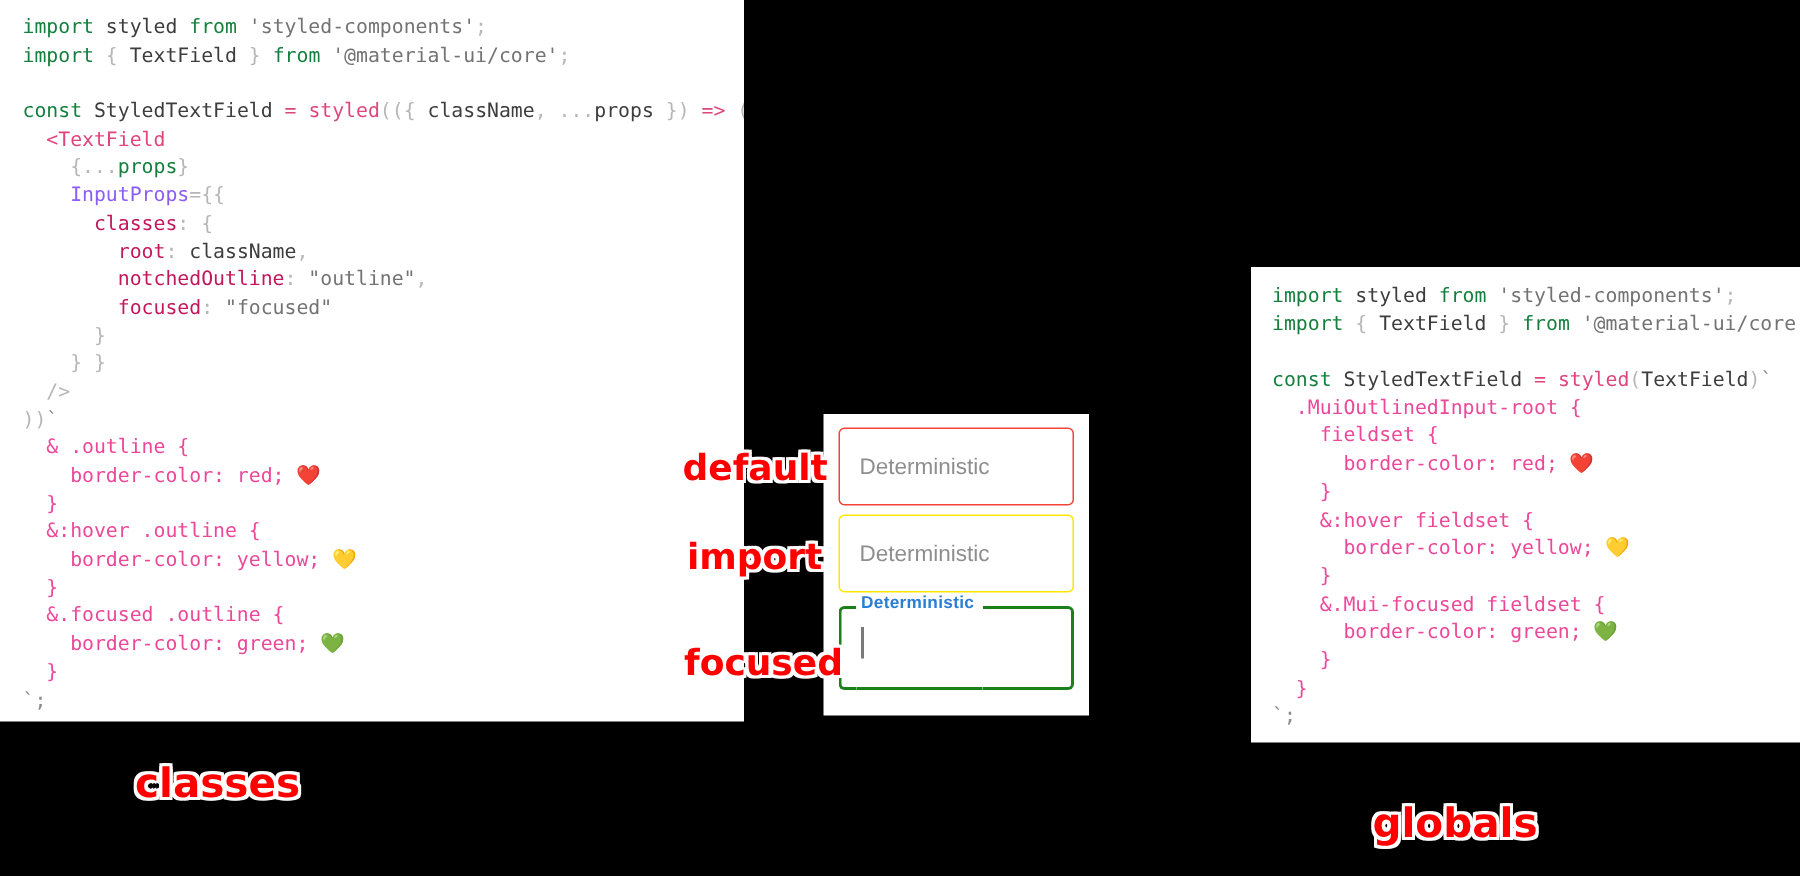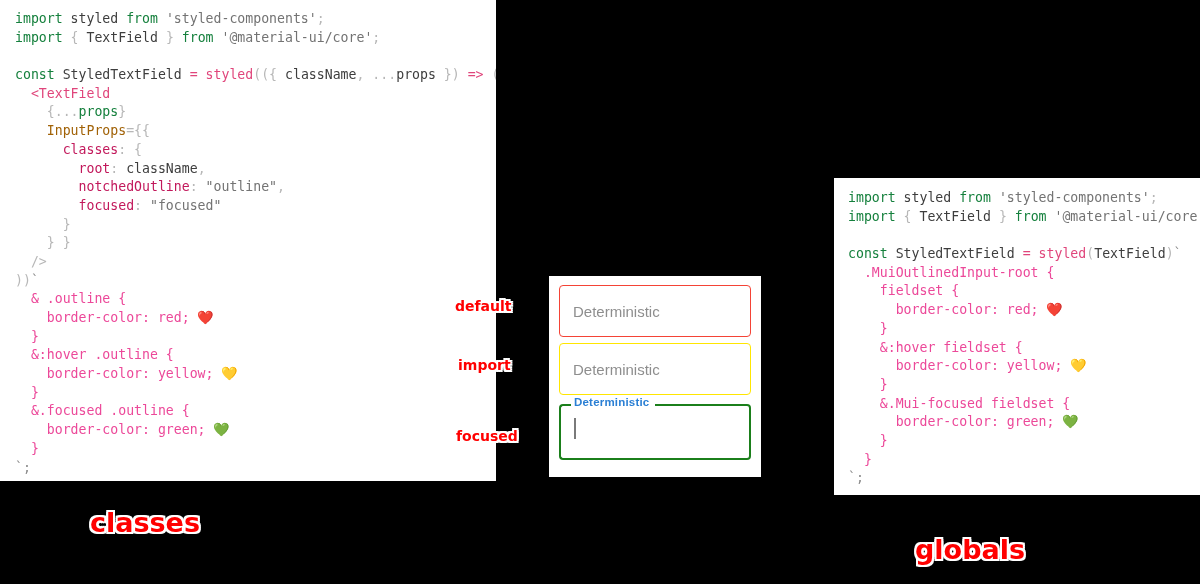--- a/index.html
+++ b/index.html
@@ -29,21 +29,21 @@
   }
   .code-line { display: block; height: 18.7px; }
 
   
   .t-kw    { color: #15803d; }          
   .t-fn    { color: #e0457b; }          
   .t-str   { color: #737373; }          
   .t-plain { color: #3d3d3d; }          
   .t-punc  { color: #b7b7b7; }          
   .t-prop  { color: #c2185b; }          
-  .t-attr  { color: #a16207; }          
+  .t-attr  { color: #8b5cf6; }          
   .t-css   { color: #ec4899; }          
   .t-tick  { color: #8a8a8a; }
 
   
   #panel-classes {
     left: 0px; top: 0px;
     width: 496px; height: 481px;
     padding: 10px 0 0 15px;
   }
   #panel-classes .code-block { font-size: 13.2px; }
@@ -53,21 +53,21 @@
     left: 834px; top: 178px;
     width: 366px; height: 317px;
     padding: 11px 0 0 14px;
   }
   #panel-globals .code-block { font-size: 13.2px; }
 
   
   #panel-demo {
     position: absolute;
     left: 549px; top: 276px;
-    width: 212px; height: 201px;
+    width: 177px; height: 201px;
     background: #ffffff;
     box-sizing: border-box;
     padding: 9px 10px;
   }
   .tf {
     position: relative;
     box-sizing: border-box;
     height: 52px;
     border-radius: 4px;
     display: flex;
@@ -141,21 +141,21 @@
     position: absolute;
     font-family: "DejaVu Sans", sans-serif;
     font-weight: bold;
     color: #ff0000;
     text-shadow:
        2px 0 0 #fff, -2px 0 0 #fff, 0 2px 0 #fff, 0 -2px 0 #fff,
        1px 1px 0 #fff, -1px 1px 0 #fff, 1px -1px 0 #fff, -1px -1px 0 #fff,
        2px 2px 0 #fff, -2px 2px 0 #fff, 2px -2px 0 #fff, -2px -2px 0 #fff;
     white-space: nowrap;
   }
-  .anno-state { font-size: 14px; }
+  .anno-state { font-size: 24px; }
   #anno-default { left: 455px; top: 298px; }
   #anno-hover   { left: 458px; top: 357px; }
   #anno-focused { left: 456px; top: 428px; }
 
   .anno-caption { font-size: 27px; }
   #caption-classes { left: 90px;  top: 507px; }
   #caption-globals { left: 915px; top: 534px; }
 
   .emoji { font-family: "DejaVu Sans", sans-serif; }
 </style>

